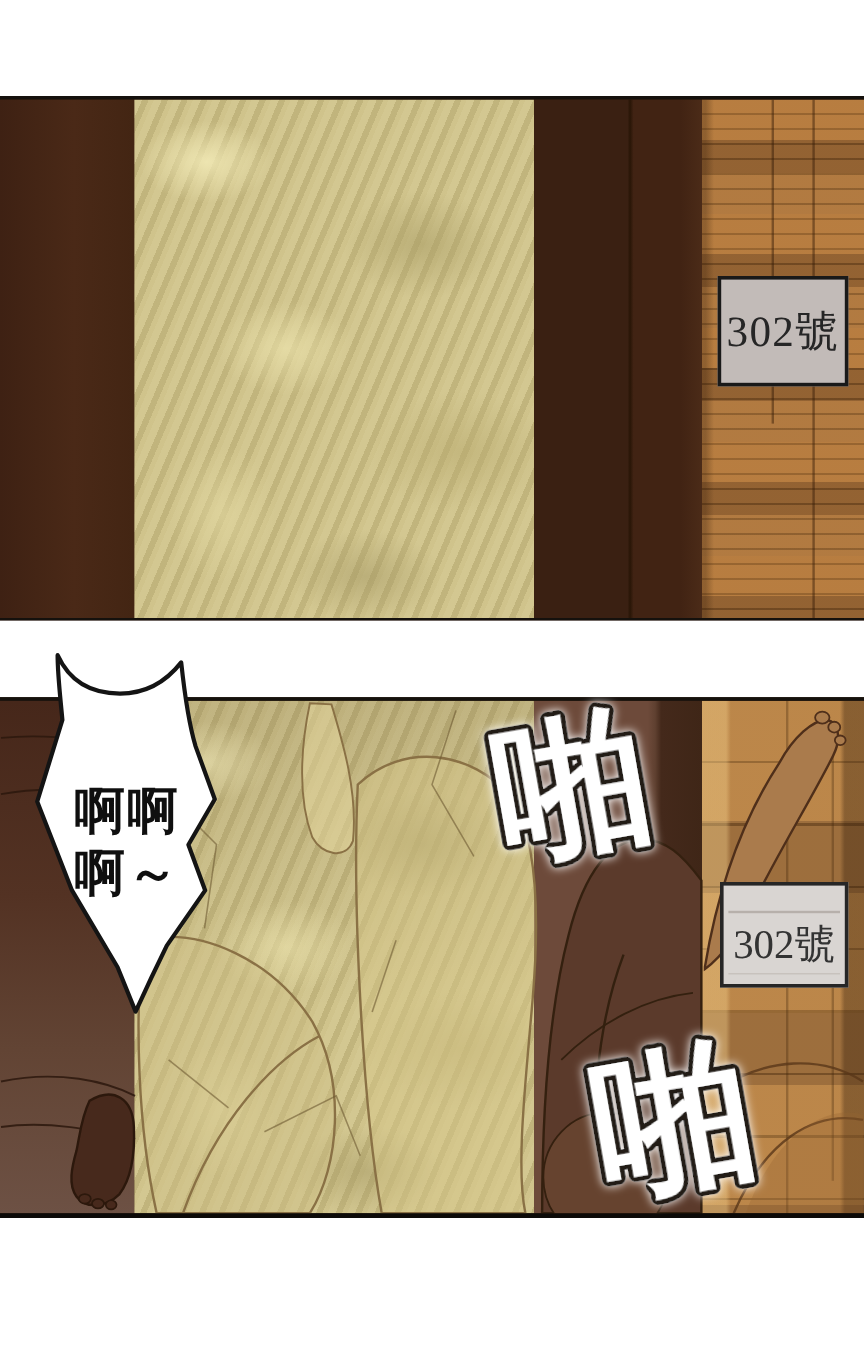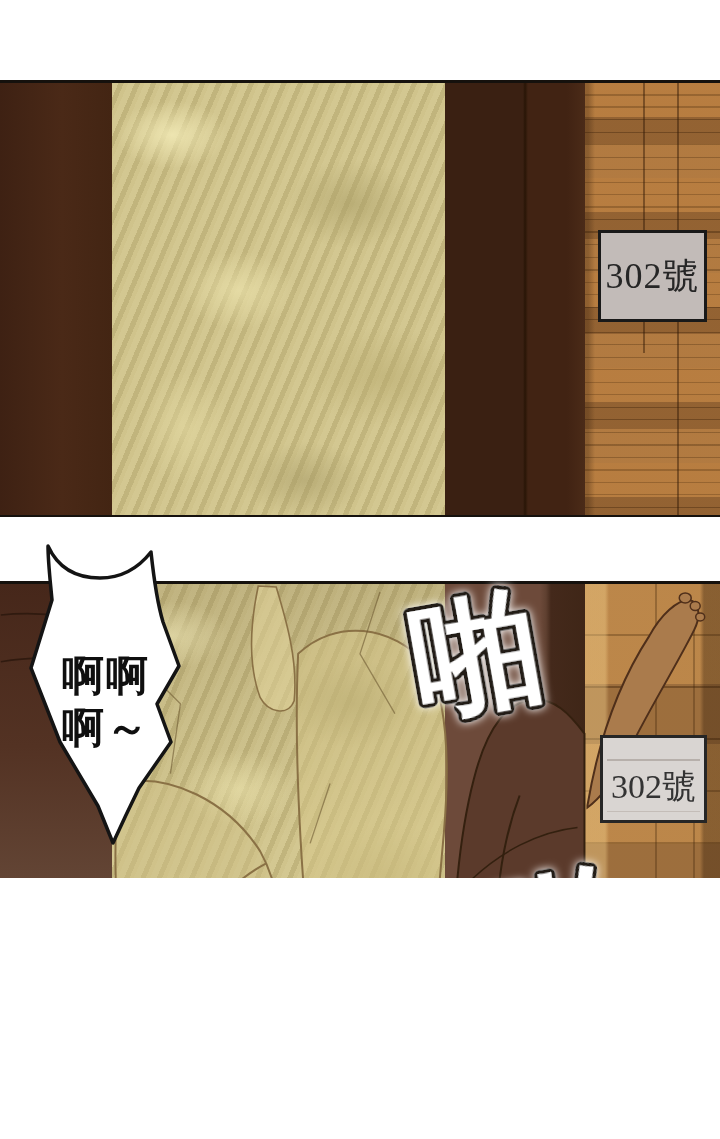--- a/index.html
+++ b/index.html
@@ -1,16 +1,16 @@
 <!DOCTYPE html>
 <html><head>
 <meta charset="utf-8">
 <style>
   html,body{margin:0;padding:0;background:#ffffff;}
-  .page{position:relative;width:720px;height:878px;background:#ffffff;overflow:hidden;
+  .page{position:relative;width:720px;height:1139px;background:#ffffff;overflow:hidden;
         font-family:"Liberation Sans", sans-serif;}
   .panel{position:absolute;left:0;width:720px;box-sizing:border-box;overflow:hidden;background:#3c2113;}
   #panel1{top:80px;height:437px;border-top:3px solid #15110d;border-bottom:2px solid #15110d;}
   #panel2{top:581px;height:434px;border-top:3px solid #15110d;border-bottom:4px solid #0c0a08;}
   .sect{position:absolute;top:0;height:100%;}
 
   
   .p1-left{left:0;width:112px;
     background:linear-gradient(90deg,#3e2113 0%,#4a2917 55%,#432513 100%);}
   .gold{left:112px;width:333px;background-color:#ccbf86;

